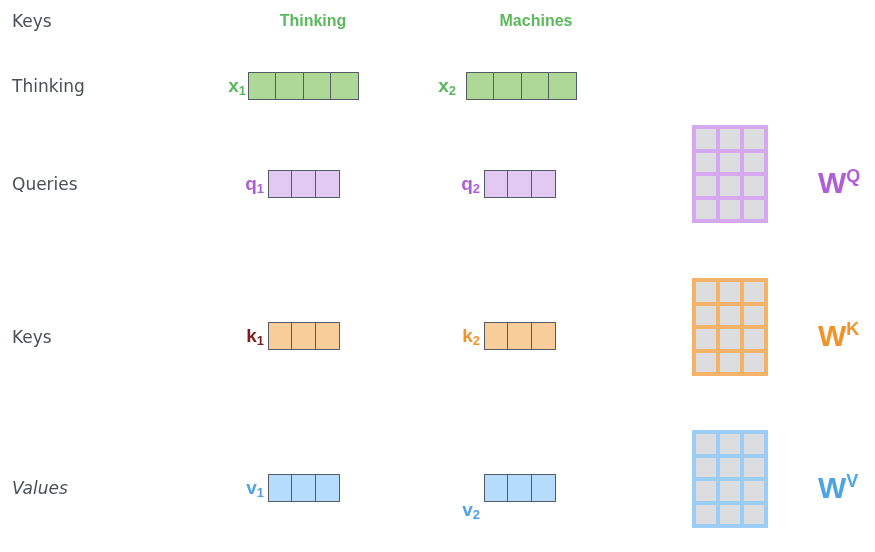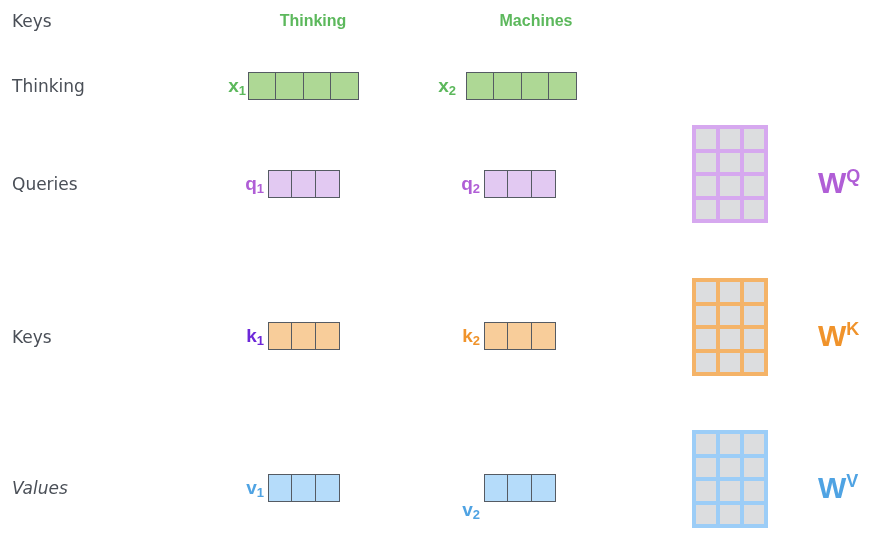--- a/index.html
+++ b/index.html
@@ -160,21 +160,21 @@
     <div class="mcell" style="background: rgb(220, 221, 223);"></div>
     <div class="mcell" style="background: rgb(220, 221, 223);"></div>
   </div>
 
 <div class="abs wlabel" style="left:818px; top:183px; color:#b05ed6;">
   <span>W</span><span class="sup">Q</span>
 </div>
 
 <div class="abs row-label" style="top:337px;">Keys</div>
 
-<div class="abs vec-label" style="left:242px; top:336px; width:22px; color:#6d28d9;">
+<div class="abs vec-label" style="left:242px; top:336px; width:22px; color:#7f1d1d;">
   <span>k</span><span class="sub">1</span>
 </div>
 <div class="abs vec" id="vec-k1" style="left:268px; top:336px;">
     <div class="cell" style="width: 25px; height: 28px; background: rgb(248, 205, 154);"></div>
     <div class="cell" style="width: 25px; height: 28px; background: rgb(248, 205, 154);"></div>
     <div class="cell" style="width: 25px; height: 28px; background: rgb(248, 205, 154);"></div>
   </div>
 
 <div class="abs vec-label" style="left:458px; top:336px; width:22px; color:#f0932b;">
   <span>k</span><span class="sub">2</span>

